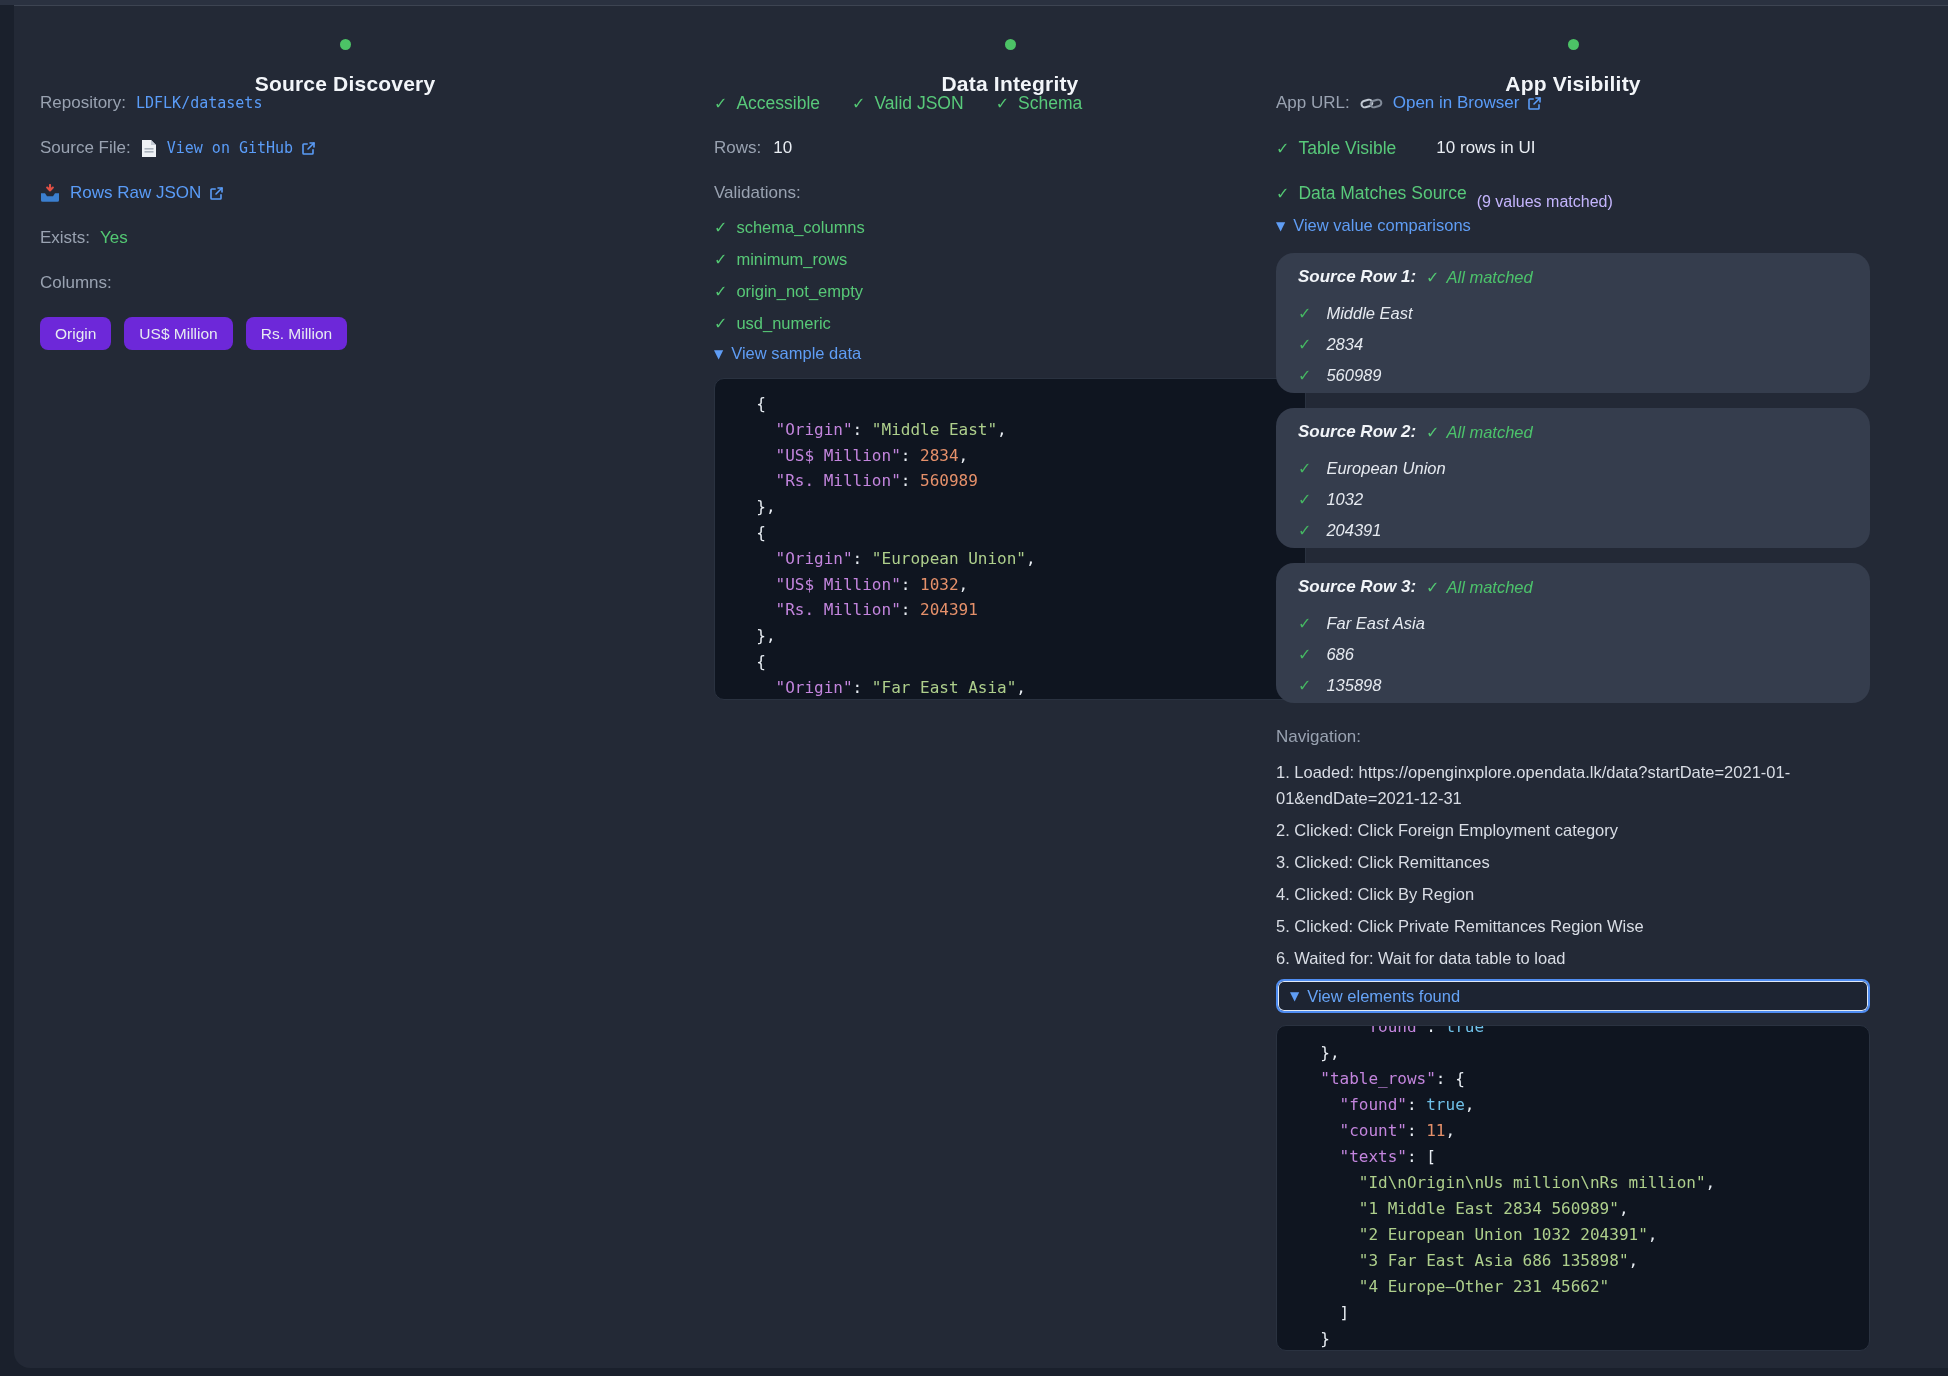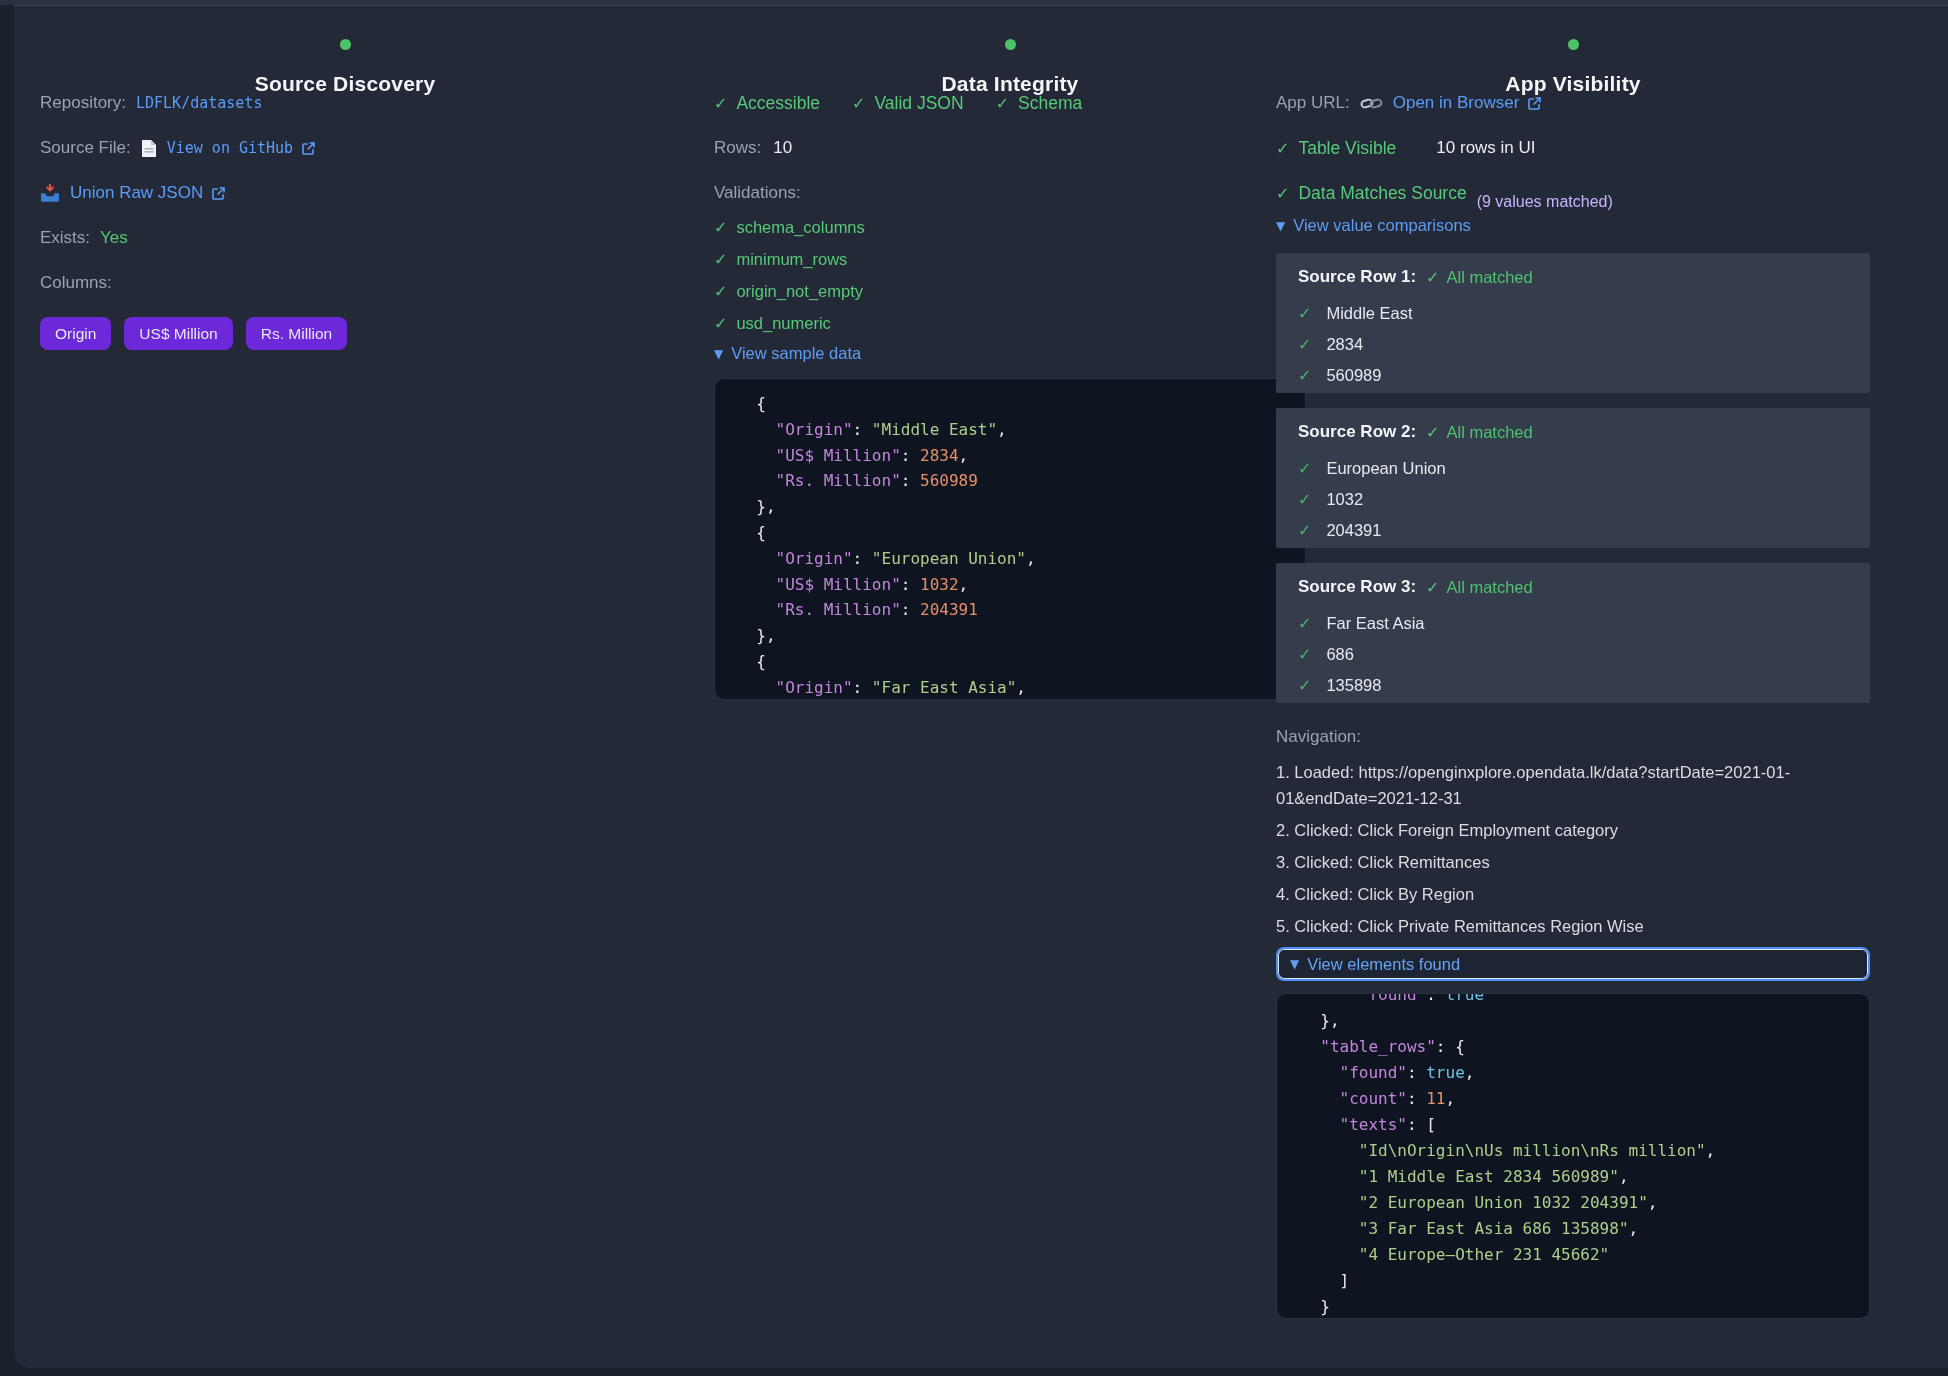--- a/index.html
+++ b/index.html
@@ -55,22 +55,22 @@
   #sample-code  { height:322px; margin-top:15px; padding:12px 0 0 22px; }
   #elements-code{ height:326px; margin-top:12px; padding:0 0 0 24px; }
   #elements-code .code-inner { margin-top:-12px; }
   .code-inner { font-family:"DejaVu Sans Mono", monospace; font-size:16px; }
   #sample-code  .cl { line-height:25.8px; }
   #elements-code .cl { line-height:26px; }
   .cl { white-space:pre; }
   .tk-p { color:#e8edf3; } .tk-k { color:#c385dd; } .tk-s { color:#aecf8c; }
   .tk-n { color:#e5906a; } .tk-b { color:#6fc0e8; }
 
-  .srcard { background:#353d4d; border-radius:2px; height:140px; padding:13px 22px;
-            margin-bottom:15px; }
+  .srcard { background:#353d4d; border-radius:18px; height:140px; padding:13px 22px;
+            margin-bottom:15px;font-style:italic; }
   .srcard-title { font-size:17px; font-weight:700; color:#f1f4f8; height:22px; margin-bottom:10px;
                   display:flex; align-items:center; gap:10px; }
   .srcard-status { display:flex; align-items:center; gap:7px; font-weight:400; font-size:16.5px; color:#4cc36b; }
   .sr-item { display:flex; align-items:center; gap:15px; height:31px; font-size:16.5px; color:#e6eaf0; }
   .sr-item .tick { color:#45b862; }
 
   .navlabel { font-size:17px; color:#99a2b1; margin:24px 0 12px; }
   .navstep { font-size:16.5px; color:#d9dde5; line-height:26px; margin-bottom:6px;
              overflow-wrap:anywhere; }
 
@@ -125,21 +125,21 @@
         </svg>
     </a>
   </div>
 
   <div class="row">
     <svg width="20" height="19" viewBox="0 0 20 19">
         <path d="M10 1v5.4M10 6.4 7.2 3.6M10 6.4l2.8-2.8" stroke="#e25045" stroke-width="2.1" fill="none" stroke-linecap="round" stroke-linejoin="round"></path>
         <path d="M1 9.2h4l2 3h6l2-3h4v7a1.6 1.6 0 0 1-1.6 1.6H2.6A1.6 1.6 0 0 1 1 16.2Z" fill="#3b7fd0"></path>
       </svg>
     <a class="link">
-      <span>Union Raw JSON</span>
+      <span>Rows Raw JSON</span>
       <svg width="15" height="15" viewBox="0 0 15 15" fill="none" stroke="#5a9cf8" stroke-width="1.6" stroke-linecap="round" stroke-linejoin="round">
           <path d="M6.2 3H2.8a.8.8 0 0 0-.8.8v8.4a.8.8 0 0 0 .8.8h8.4a.8.8 0 0 0 .8-.8V8.8"></path>
           <path d="M9 2h4v4"></path>
           <path d="M13 2 7 8"></path>
         </svg>
     </a>
   </div>
 
   <div class="row">
     <span>Exists:</span>
@@ -358,20 +358,21 @@
       </div>
     </div>
 
   <div class="navlabel">Navigation:</div>
   <div id="nav-steps">
       <div class="navstep">1. Loaded: https://openginxplore.opendata.lk/data?startDate=2021-01-01&amp;endDate=2021-12-31</div>
       <div class="navstep">2. Clicked: Click Foreign Employment category</div>
       <div class="navstep">3. Clicked: Click Remittances</div>
       <div class="navstep">4. Clicked: Click By Region</div>
       <div class="navstep">5. Clicked: Click Private Remittances Region Wise</div>
+      <div class="navstep">6. Waited for: Wait for data table to load</div>
     </div>
 
   <button class="elements-btn">
     <span class="caret">▼</span>
     <span>View elements found</span>
   </button>
 
   <div class="codeblock" id="elements-code">
     <div class="code-inner">
         <div class="cl"><span class="tk-p">      </span><span class="tk-k">"found"</span><span class="tk-p">: </span><span class="tk-b">true</span></div>

